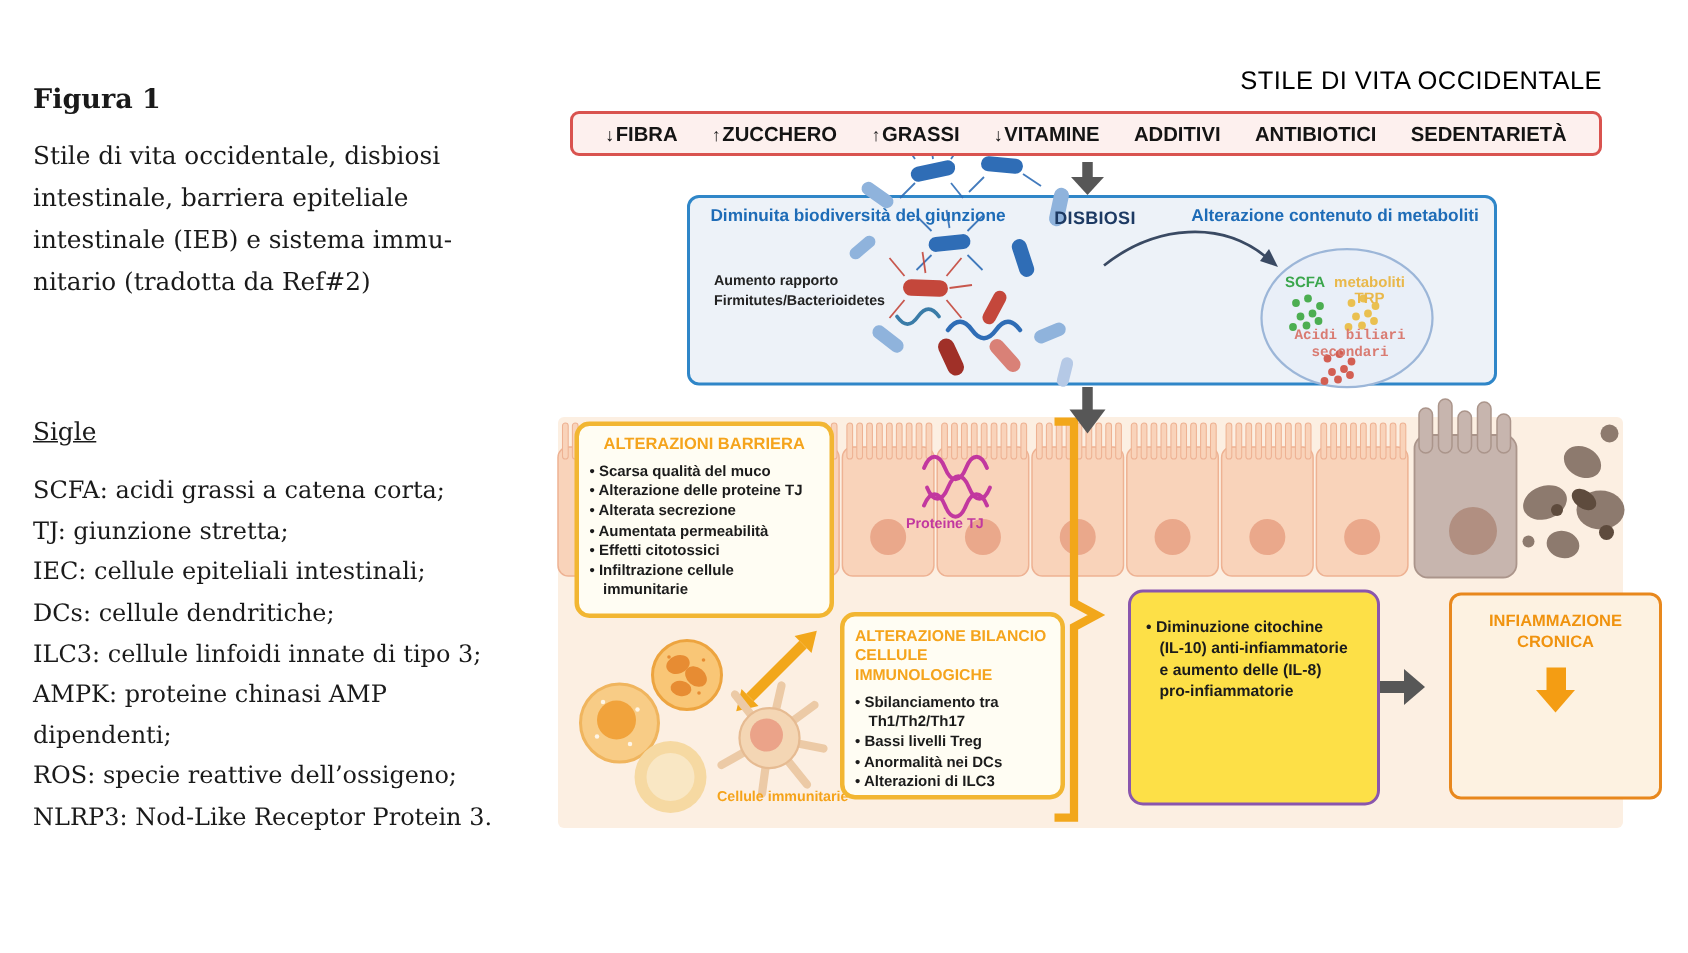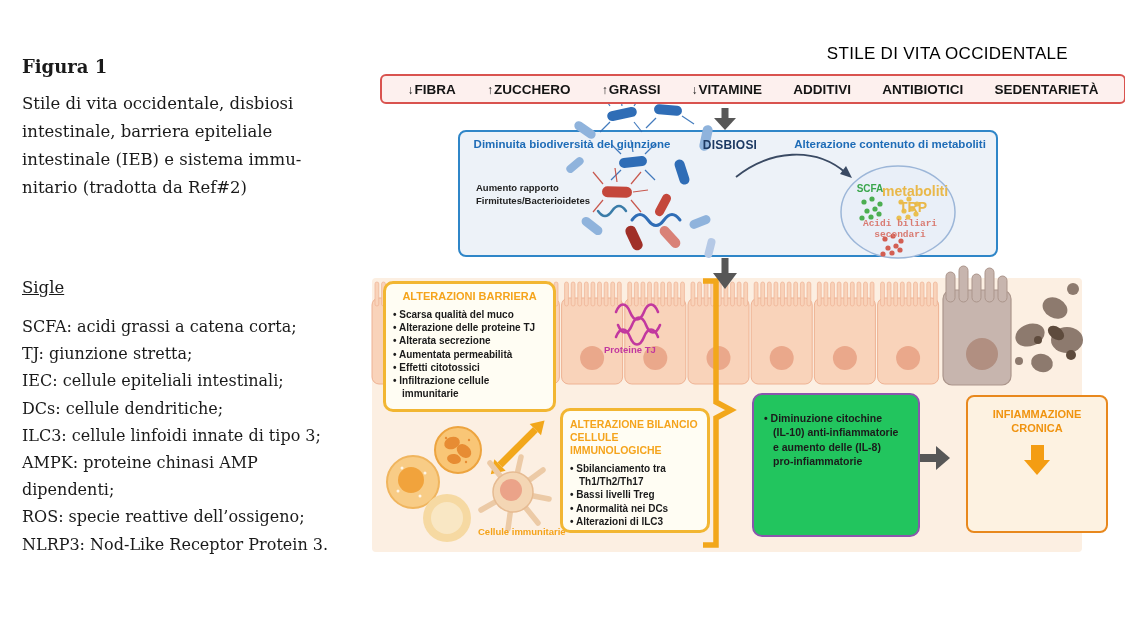--- a/index.html
+++ b/index.html
@@ -11,41 +11,41 @@
   .fig-label{position:absolute;left:0;top:56px;font-size:18px;font-weight:bold;}
   .fig-caption{position:absolute;left:0;top:90px;width:320px;font-size:16.5px;
                line-height:28px;white-space:pre-line;}
   .sigle-title{position:absolute;left:0;top:278px;font-size:16.5px;text-decoration:underline;}
   .sigle-list{position:absolute;left:0;top:313px;width:330px;font-size:16px;
               line-height:27.2px;white-space:pre-line;}
   
   .diagram{position:absolute;left:370px;top:40px;width:715px;height:520px;}
   .dg-title{position:absolute;left:10px;top:4px;width:688px;text-align:right;
             font-size:17px;font-weight:400;color:#000000;letter-spacing:.3px;z-index:3;}
-  .lifestyle{position:absolute;left:10px;top:34px;width:746px;height:30px;box-sizing:border-box;
+  .lifestyle{position:absolute;left:10px;top:34px;width:688px;height:30px;box-sizing:border-box;
              border:2px solid #d9534f;border-radius:6px;background:#fdf0ee;display:flex;
              align-items:center;justify-content:space-around;padding:0 10px;z-index:3;}
   .ls-item{font-size:13.5px;font-weight:bold;color:#141414;white-space:nowrap;}
   .ls-item .tr{font-size:12px;font-weight:bold;margin-right:1px;}
   .bluebox{position:absolute;left:88px;top:90px;width:540px;height:127px;box-sizing:border-box;
            border:2.5px solid #2f86c8;border-radius:8px;background:#edf2f8;z-index:1;}
   .art{position:absolute;left:0;top:0;z-index:2;pointer-events:none;}
   .lbl{position:absolute;z-index:3;font-weight:bold;}
   .hdr-blue{font-size:11.5px;color:#1e6cb7;text-align:center;}
   .hdr-dark{font-size:12px;color:#1d3a63;text-align:center;letter-spacing:.2px;}
   .note{font-size:9.5px;line-height:12.5px;white-space:pre-line;color:#222;}
   .note-red{color:#d6453c;}
   .met-green{font-size:10px;color:#3aa64c;text-align:center;}
-  .met-yellow{font-size:14px;color:#e9b84a;text-align:center;}
+  .met-yellow{font-size:10px;color:#e9b84a;text-align:center;}
   .met-red{font-size:9.5px;color:#d97b72;text-align:center;}
   .tj-label{font-size:9.5px;color:#c2389f;}
   .cells-label{font-size:9.5px;color:#f5a31a;}
   .txtbox{position:absolute;box-sizing:border-box;border-radius:10px;z-index:3;padding:6px 7px 16px 7px;}
   .box-yellow{background:#fffdf3;border:3px solid #f2b632;}
-  .box-purple{background:#22c55e;border:2.5px solid #8a56ad;}
+  .box-purple{background:#fde047;border:2.5px solid #8a56ad;}
   .box-orange{background:#fdf2e1;border:2.5px solid #e8881d;border-radius:8px;}
   .box-title{font-size:11px;font-weight:bold;color:#f5a41c;text-align:center;margin-bottom:5px;
              line-height:13px;white-space:pre-line;}
   .box-title-or{font-size:11px;font-weight:bold;color:#f0930f;text-align:center;line-height:14px;
              white-space:pre-line;}
   .bullet{font-size:10px;font-weight:bold;color:#1b1b1b;line-height:13.2px;
           padding-left:9px;text-indent:-9px;white-space:pre-line;}
   .bullet::before{content:"• ";}
   .bullet-lg{font-size:10.5px;line-height:14.4px;}
   .outcome{font-size:10px;font-weight:bold;color:#f0930f;text-align:center;line-height:13px;

